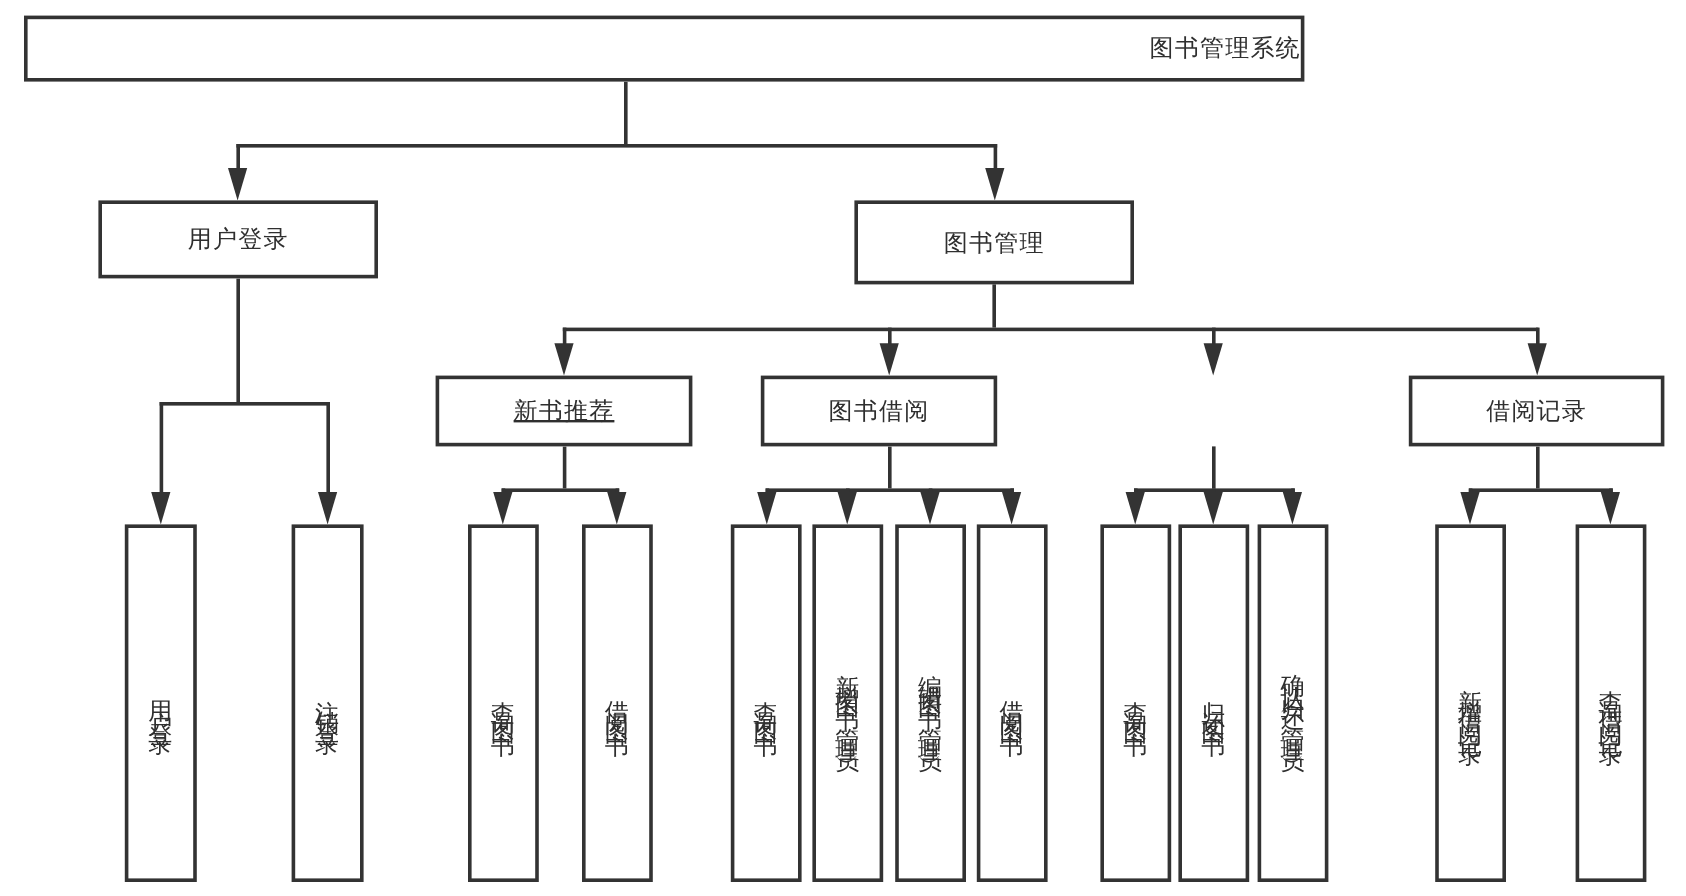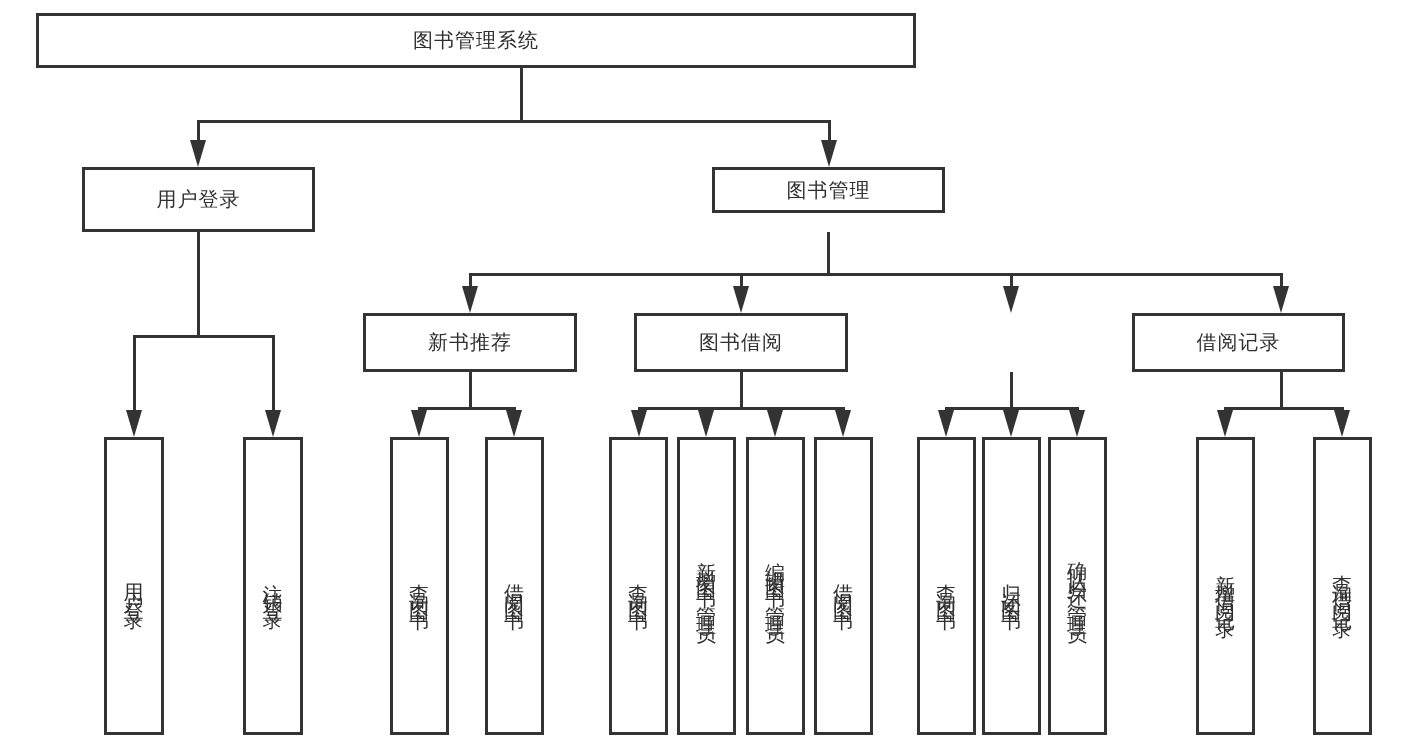--- a/index.html
+++ b/index.html
@@ -87,38 +87,38 @@
   <div class="vline" style="left:1076px;top:407px;height:8px;"></div>
   <div class="arrow" style="left:1069px;top:410px;"></div>
 
   <div class="vline" style="left:1280px;top:372px;height:35px;"></div>
   <div class="hline" style="left:1224px;top:407px;width:120px;"></div>
   <div class="vline" style="left:1224px;top:407px;height:8px;"></div>
   <div class="arrow" style="left:1217px;top:410px;"></div>
   <div class="vline" style="left:1341px;top:407px;height:8px;"></div>
   <div class="arrow" style="left:1334px;top:410px;"></div>
 
-  <div class="box" style="left:36px;top:13px;width:880px;height:55px;">
+  <div class="box" style="left:20px;top:13px;width:1067px;height:55px;justify-content:flex-end;">
     <span class="hlabel">图书管理系统</span>
   </div>
 
   <div class="box" style="left:82px;top:167px;width:233px;height:65px;">
     <span class="hlabel">用户登录</span>
   </div>
-  <div class="box" style="left:712px;top:167px;width:233px;height:46px;">
+  <div class="box" style="left:712px;top:167px;width:233px;height:70px;">
     <span class="hlabel">图书管理</span>
   </div>
 
-  <div class="box" style="left:363px;top:313px;width:214px;height:59px;">
+  <div class="box" style="left:363px;top:313px;width:214px;height:59px;text-decoration:underline;">
     <span class="hlabel">新书推荐</span>
   </div>
-  <div class="box" style="left:634px;top:313px;width:214px;height:59px;">
+  <div class="box" style="left:634px;top:313px;width:197px;height:59px;">
     <span class="hlabel">图书借阅</span>
   </div>
-  <div class="box" style="left:1132px;top:313px;width:213px;height:59px;">
+  <div class="box" style="left:1174px;top:313px;width:213px;height:59px;">
     <span class="hlabel">借阅记录</span>
   </div>
 
   <div class="box" style="left:104px;top:437px;width:60px;height:298px;">
     <span class="vtext">用户登录</span>
   </div>
   <div class="box" style="left:243px;top:437px;width:60px;height:298px;">
     <span class="vtext">注销登录</span>
   </div>
 

